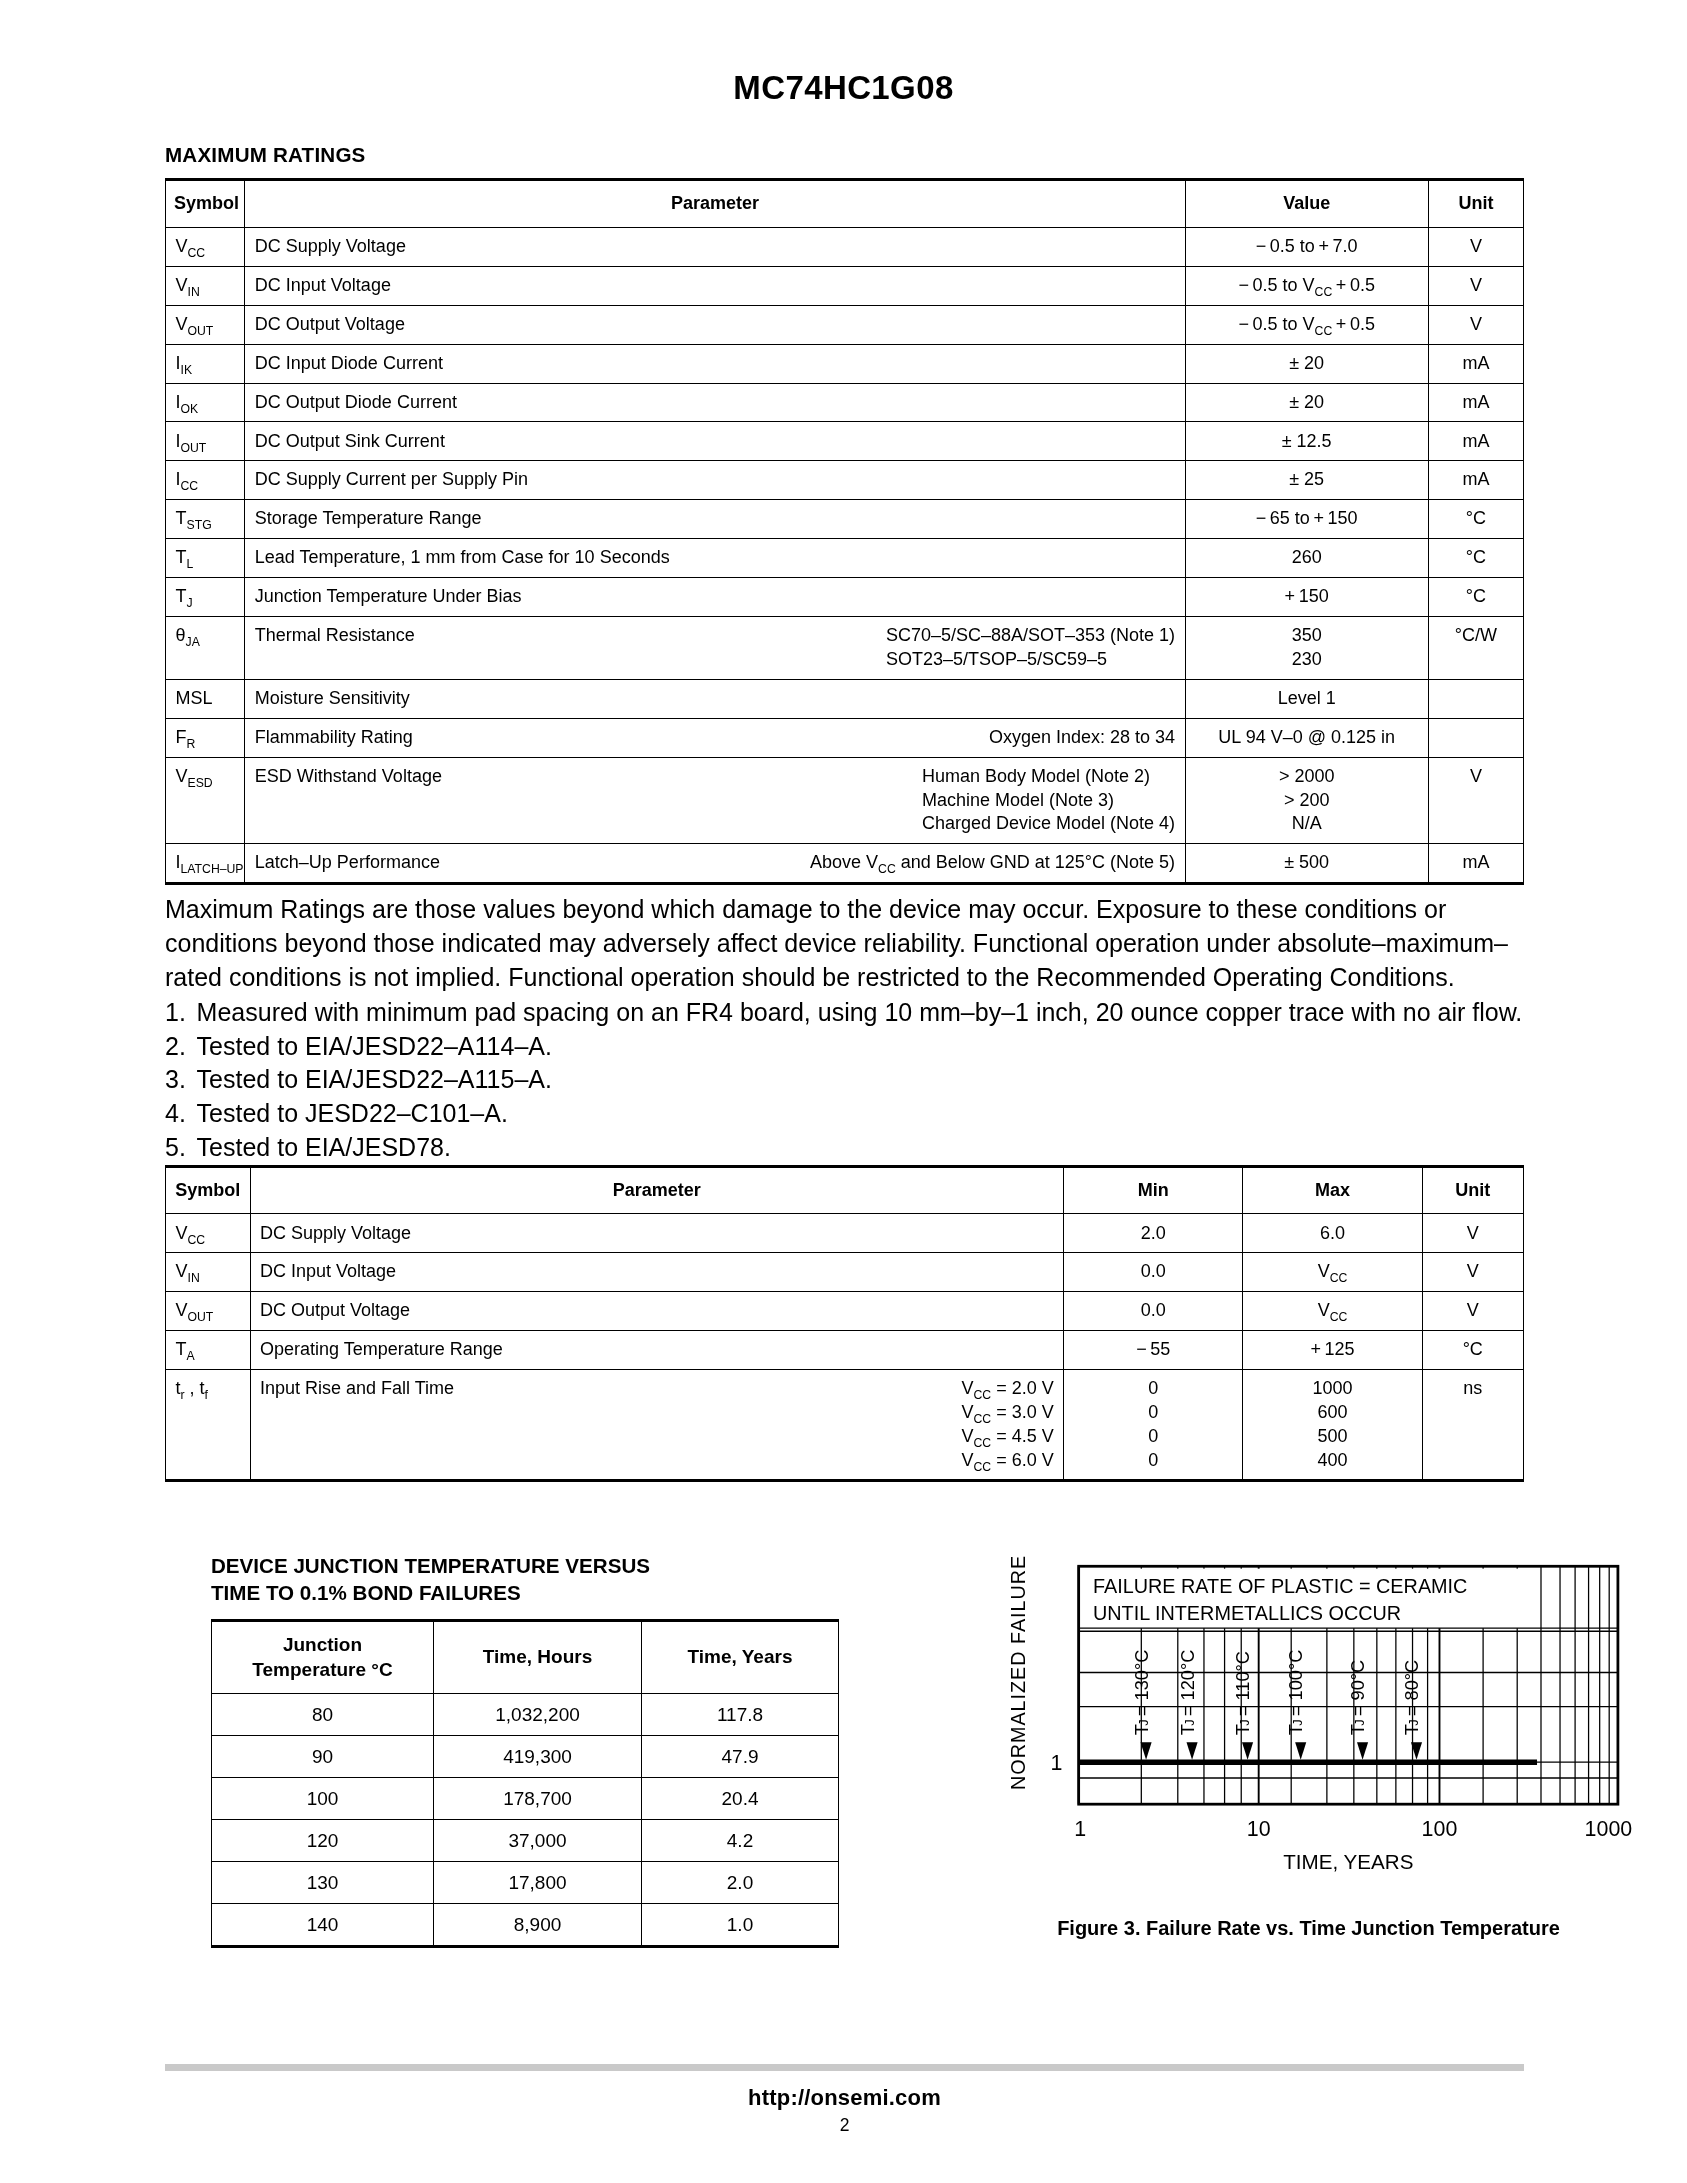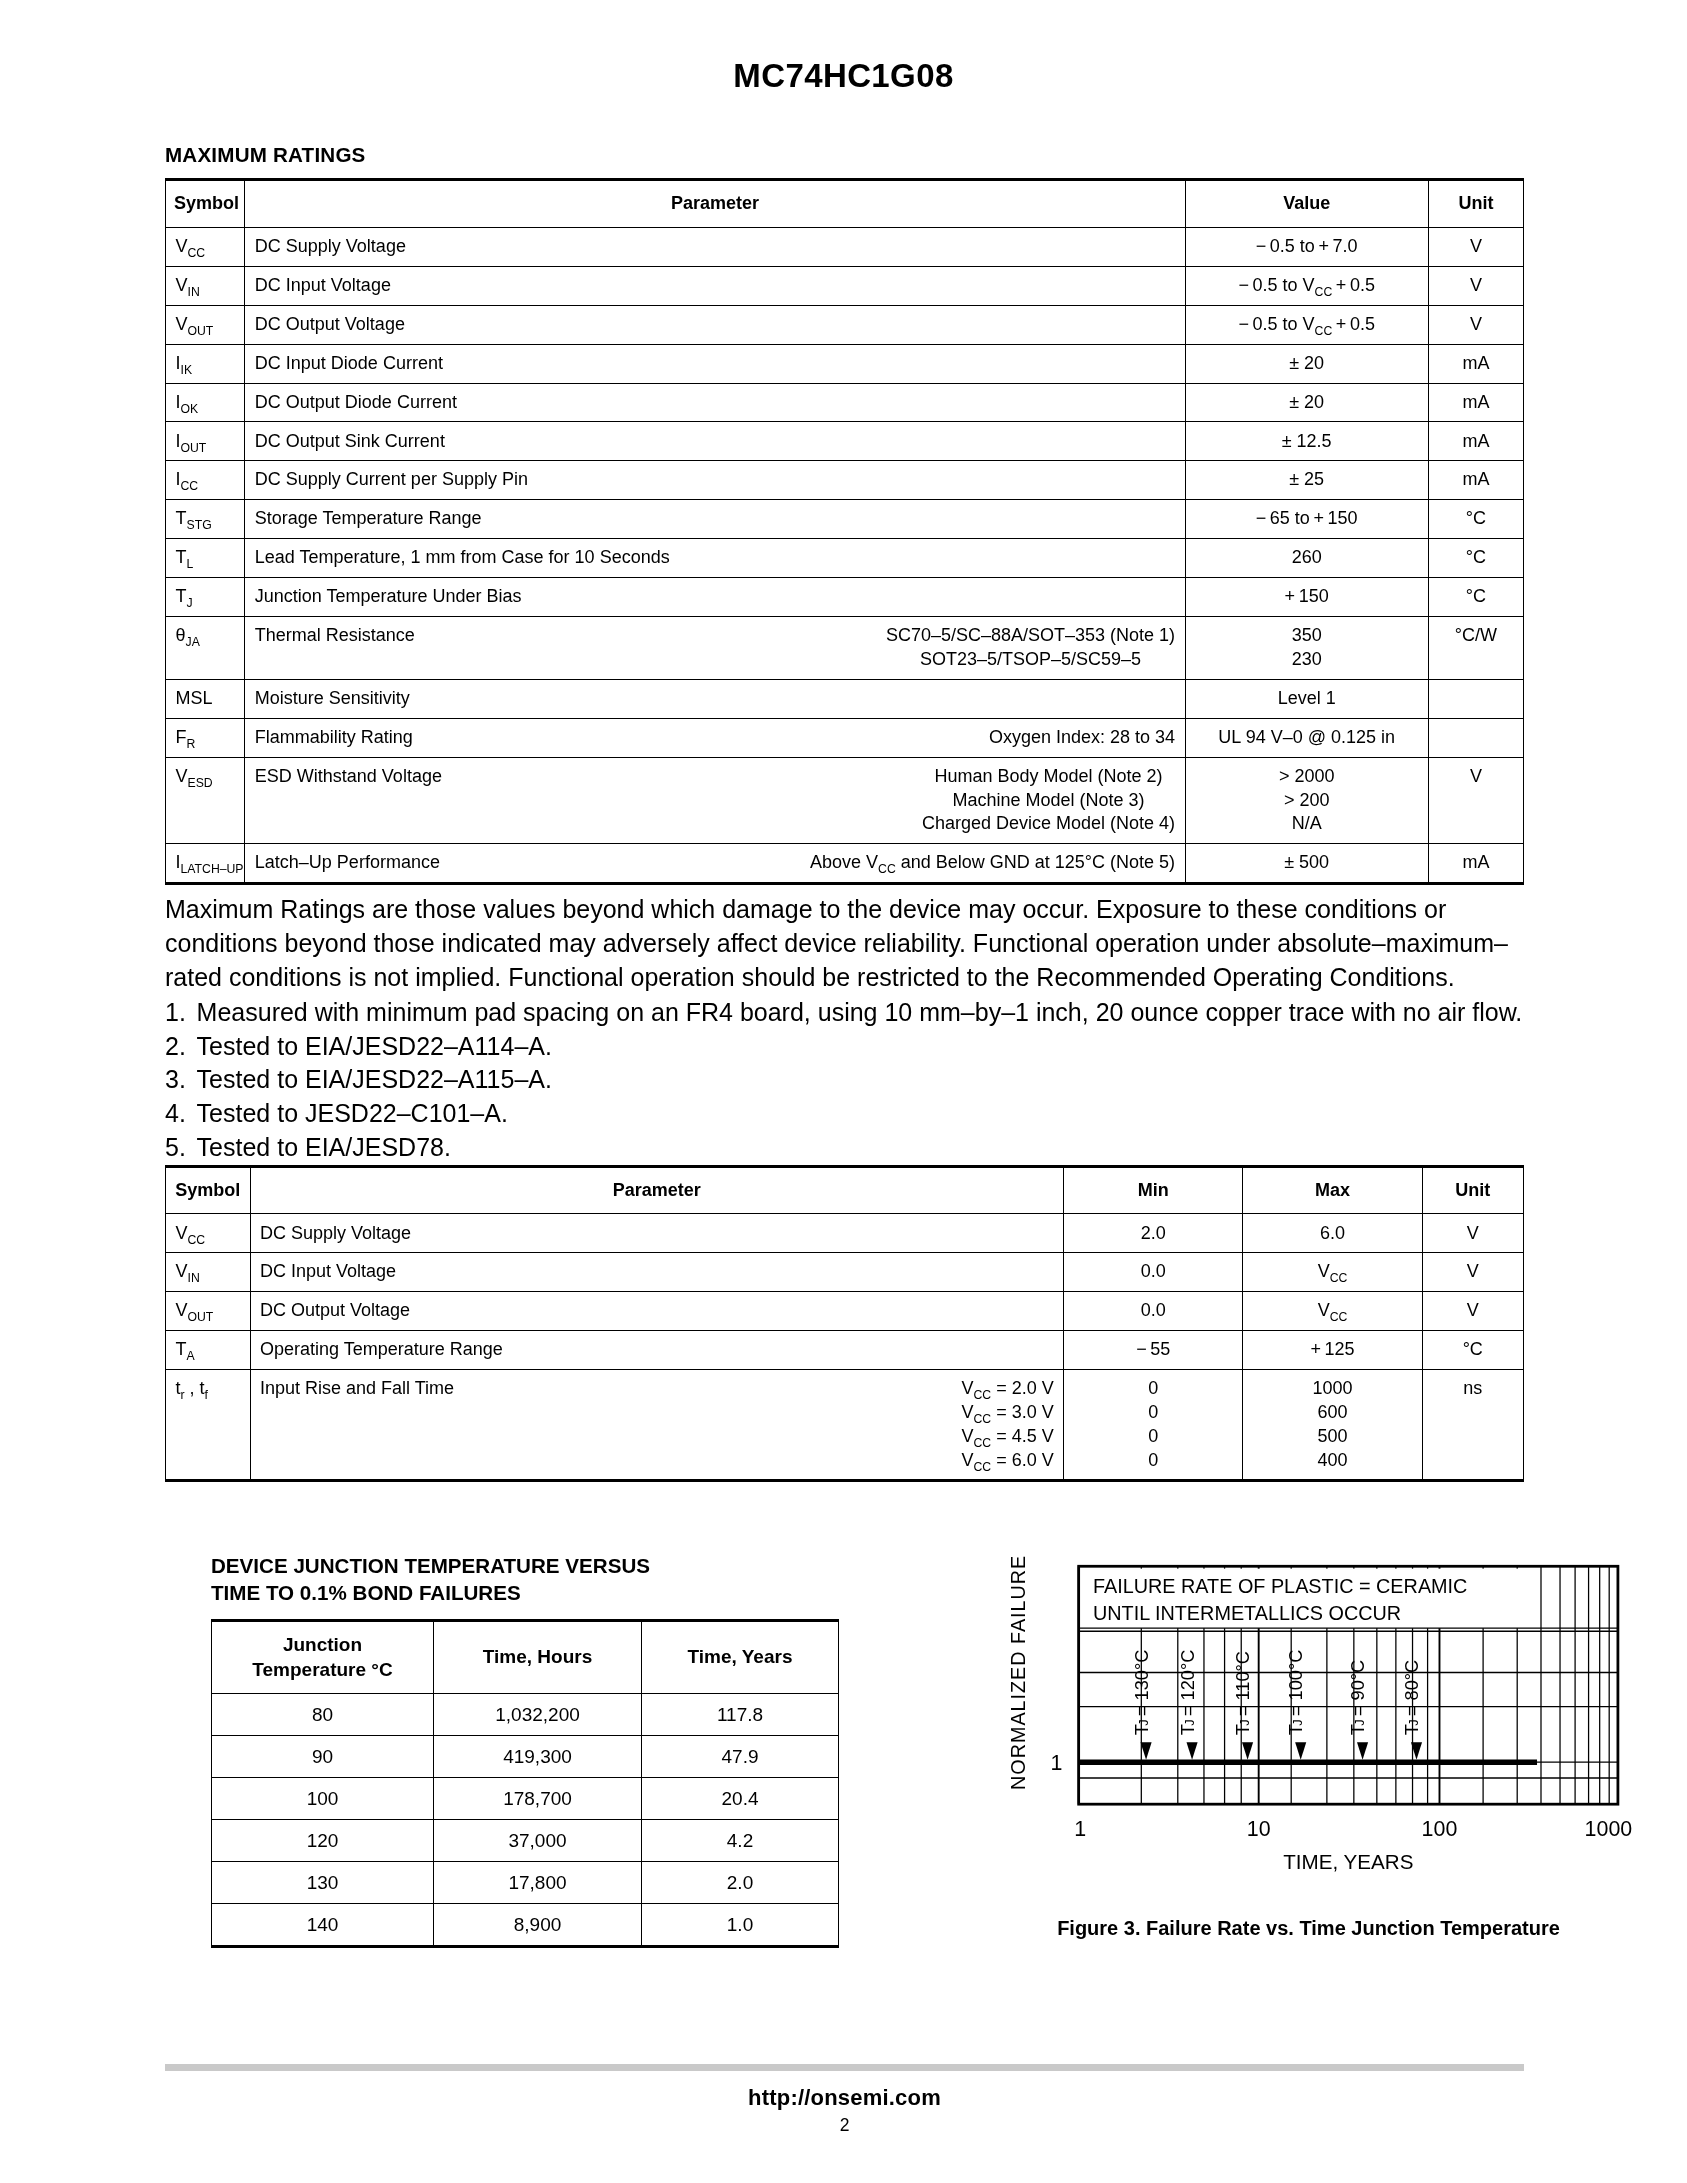--- a/index.html
+++ b/index.html
@@ -13,21 +13,21 @@
     font-family: "Liberation Sans", sans-serif;
     color: #000000;
     position: relative;
     overflow: hidden;
   }
   .page {
     position: relative;
     width: 1687px;
     height: 2044px;
     box-sizing: border-box;
-    padding: 0;
+    padding: 12px;
   }
 
   
   .doc-title {
     text-align: center;
     font-size: 33px;
     font-weight: bold;
     letter-spacing: 0.4px;
     padding-top: 57px;
   }
@@ -73,21 +73,21 @@
   .thickrow td, .thickrow th { border-top-width: 3.2px; }
   table.dt { border-top: 3.2px solid #000; border-bottom: 3.2px solid #000; }
 
   .sub { font-size: 0.68em; vertical-align: sub; line-height: 0; }
 
   .cond {
     float: right;
     text-align: right;
     white-space: nowrap;
   }
-  .stack { text-align: center; }
+  .stack { text-align: left; }
   .stack div, .valstack div { line-height: 1.32; }
   .valstack { text-align: center; }
 
   
   .notes {
     font-size: 25px;
     line-height: 1.35;
     margin-top: 8px;
   }
   .notes p { margin: 0; }

